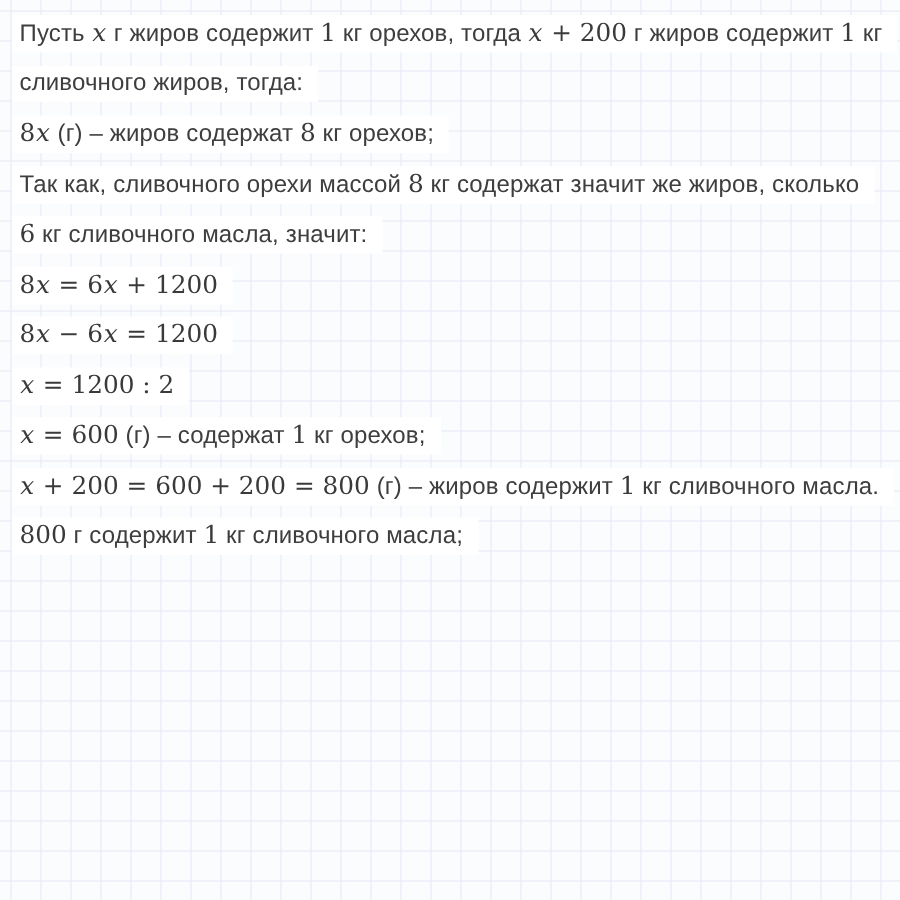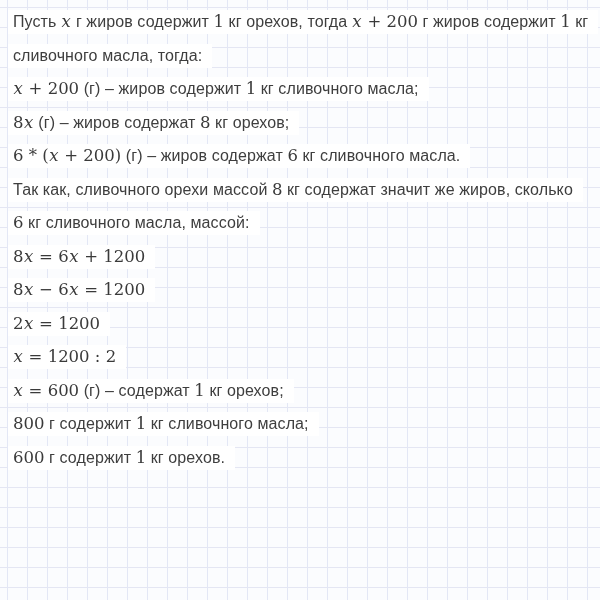--- a/index.html
+++ b/index.html
@@ -49,27 +49,24 @@
     font-style: italic;
     padding: 0 0.5px;
   }
 </style>
 </head>
 <body>
 
 <div class="sheet">
   <div>
       <div class="line"><span class="strip"><span class="txt">Пусть </span><span class="math"><i>x</i></span><span class="txt"> г жиров содержит </span><span class="math">1</span><span class="txt"> кг орехов, тогда </span><span class="math"><i>x</i> + 200</span><span class="txt"> г жиров содержит </span><span class="math">1</span><span class="txt"> кг</span></span></div>
-      <div class="line"><span class="strip"><span class="txt">сливочного масла, тогда:</span></span></div>
-      <div class="line"><span class="strip"><span class="math"><i>x</i> + 200</span><span class="txt"> (г) – жиров содержит </span><span class="math">1</span><span class="txt"> кг сливочного масла;</span></span></div>
+      <div class="line"><span class="strip"><span class="txt">сливочного жиров, тогда:</span></span></div>
       <div class="line"><span class="strip"><span class="math">8<i>x</i></span><span class="txt"> (г) – жиров содержат </span><span class="math">8</span><span class="txt"> кг орехов;</span></span></div>
-      <div class="line"><span class="strip"><span class="math">6 * (<i>x</i> + 200)</span><span class="txt"> (г) – жиров содержат </span><span class="math">6</span><span class="txt"> кг сливочного масла.</span></span></div>
       <div class="line"><span class="strip"><span class="txt">Так как, сливочного орехи массой </span><span class="math">8</span><span class="txt"> кг содержат значит же жиров, сколько</span></span></div>
-      <div class="line"><span class="strip"><span class="math">6</span><span class="txt"> кг сливочного масла, массой:</span></span></div>
+      <div class="line"><span class="strip"><span class="math">6</span><span class="txt"> кг сливочного масла, значит:</span></span></div>
       <div class="line"><span class="strip"><span class="math">8<i>x</i> = 6<i>x</i> + 1200</span></span></div>
       <div class="line"><span class="strip"><span class="math">8<i>x</i> − 6<i>x</i> = 1200</span></span></div>
-      <div class="line"><span class="strip"><span class="math">2<i>x</i> = 1200</span></span></div>
       <div class="line"><span class="strip"><span class="math"><i>x</i> = 1200 : 2</span></span></div>
       <div class="line"><span class="strip"><span class="math"><i>x</i> = 600</span><span class="txt"> (г) – содержат </span><span class="math">1</span><span class="txt"> кг орехов;</span></span></div>
+      <div class="line"><span class="strip"><span class="math"><i>x</i> + 200 = 600 + 200 = 800</span><span class="txt"> (г) – жиров содержит </span><span class="math">1</span><span class="txt"> кг сливочного масла.</span></span></div>
       <div class="line"><span class="strip"><span class="math">800</span><span class="txt"> г содержит </span><span class="math">1</span><span class="txt"> кг сливочного масла;</span></span></div>
-      <div class="line"><span class="strip"><span class="math">600</span><span class="txt"> г содержит </span><span class="math">1</span><span class="txt"> кг орехов.</span></span></div>
     </div>
 </div>
 
 </body></html>

